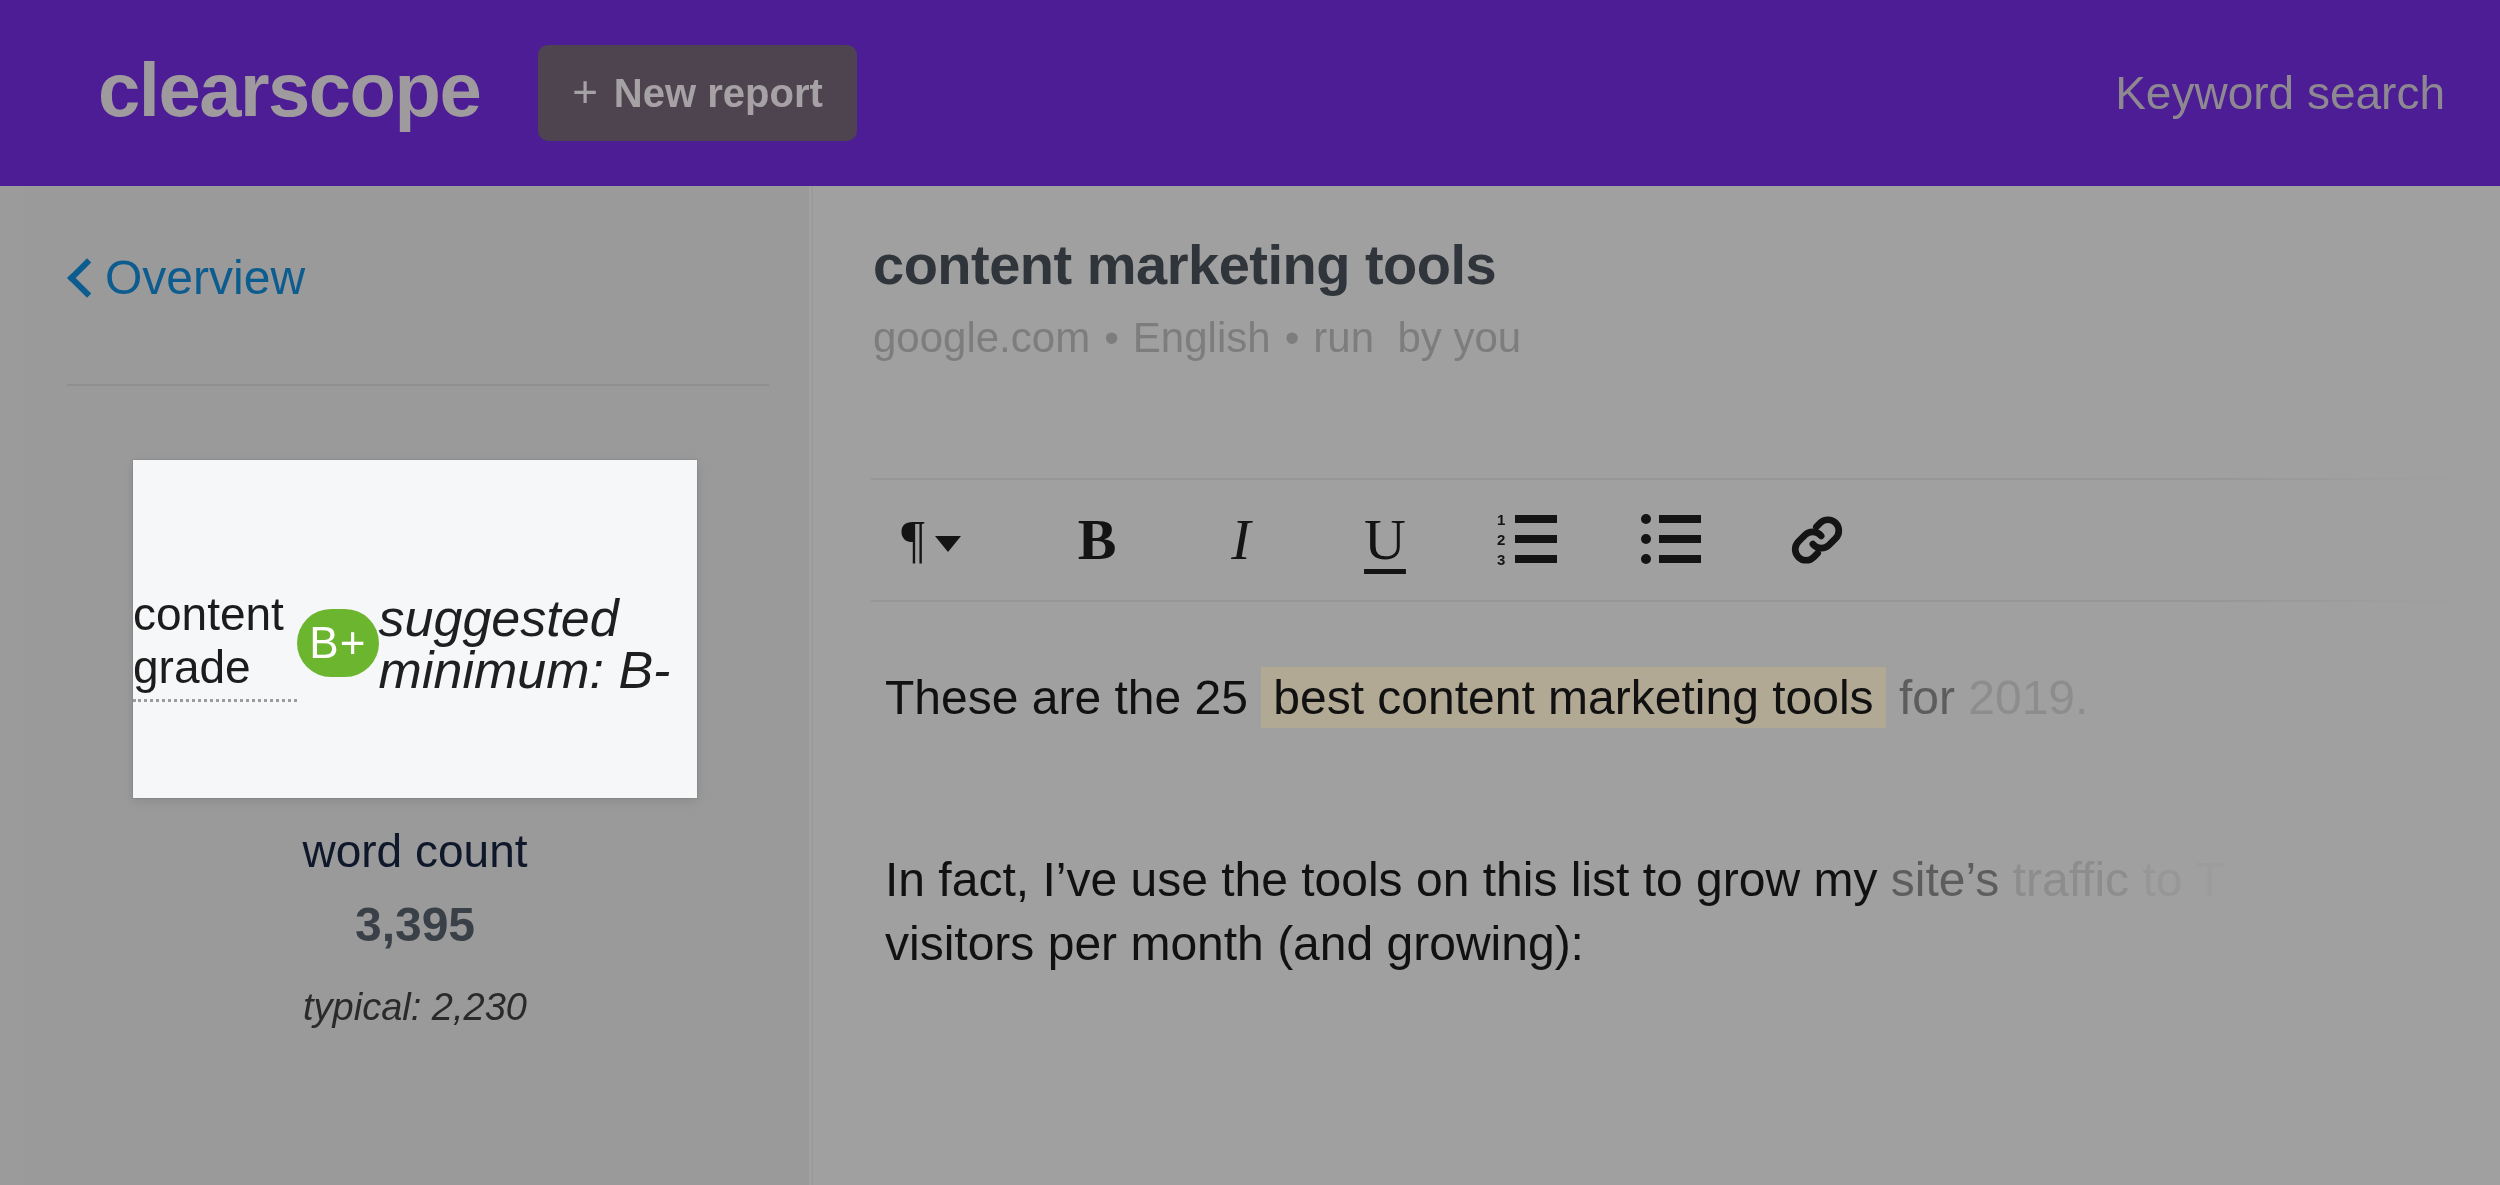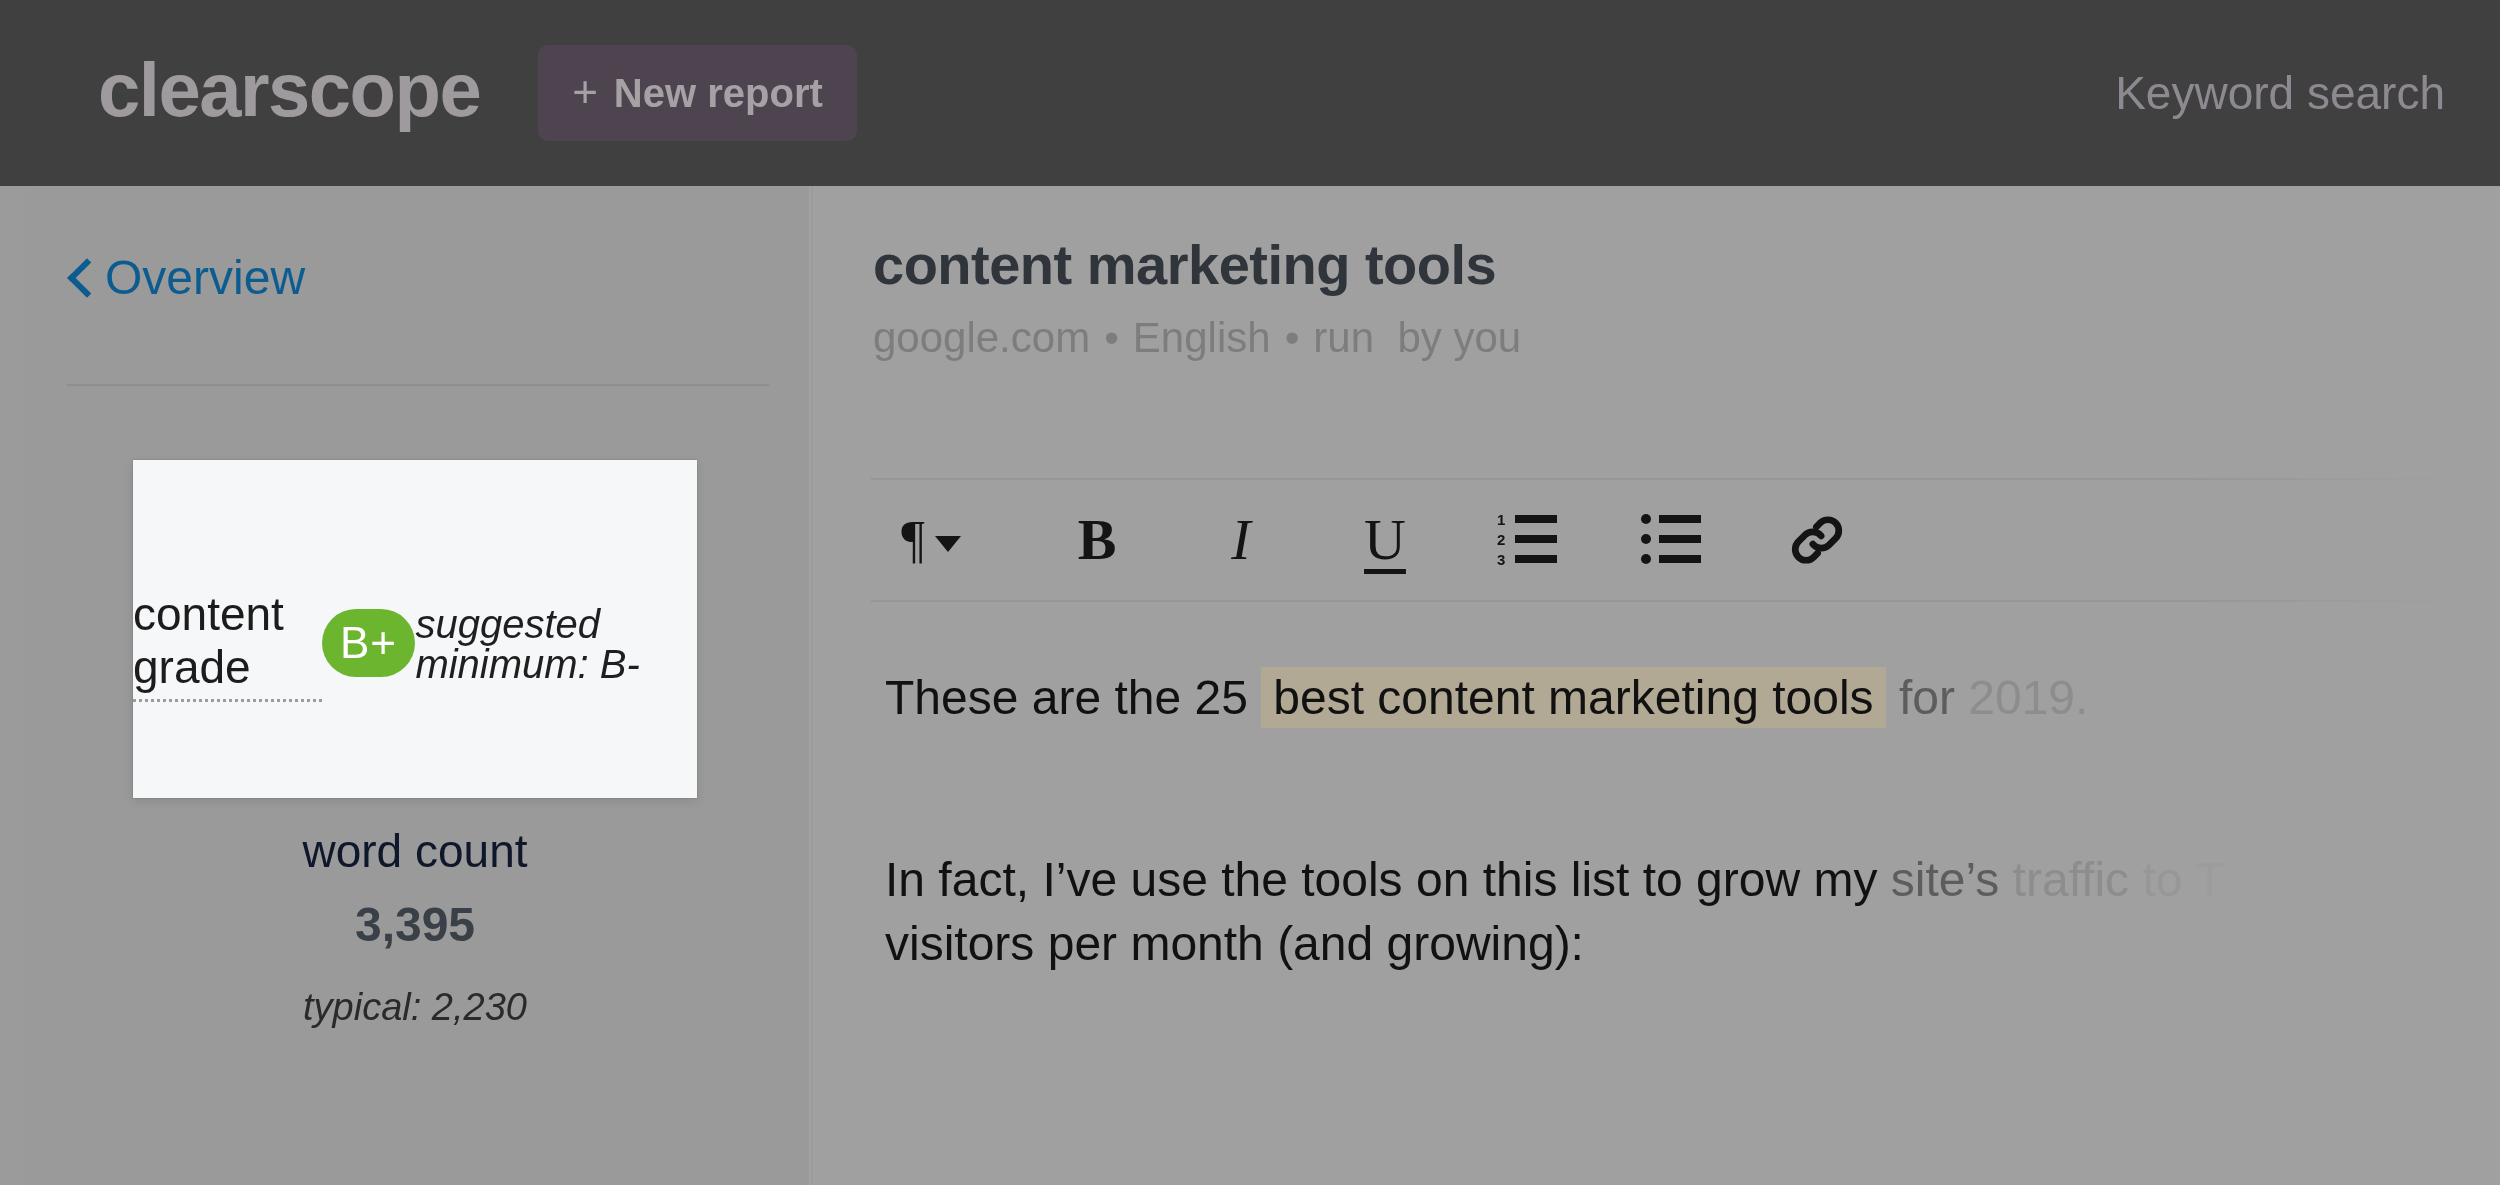--- a/index.html
+++ b/index.html
@@ -23,21 +23,21 @@
     background: #9b9b9b;
   }
 
   
   .topbar {
     position: absolute;
     left: 0;
     top: 0;
     width: 2500px;
     height: 186px;
-    background: #404040;
+    background: #4c1d95;
     display: flex;
     align-items: center;
     box-sizing: border-box;
     padding: 0 55px 0 98px;
   }
   .brand {
     font-size: 76px;
     font-weight: 700;
     letter-spacing: -1.5px;
     color: #9e9a9d;
@@ -172,21 +172,21 @@
     font-size: 44px;
     font-weight: 400;
     display: flex;
     align-items: center;
     justify-content: center;
     line-height: 1;
     letter-spacing: 1px;
   }
   .grade-sub {
     margin-top: 30px;
-    font-size: 40px;
+    font-size: 52px;
     font-style: italic;
     color: #1f1f1f;
     font-weight: 400;
     line-height: 1;
   }
 
   
   .wc-block {
     position: absolute;
     left: 108px;

